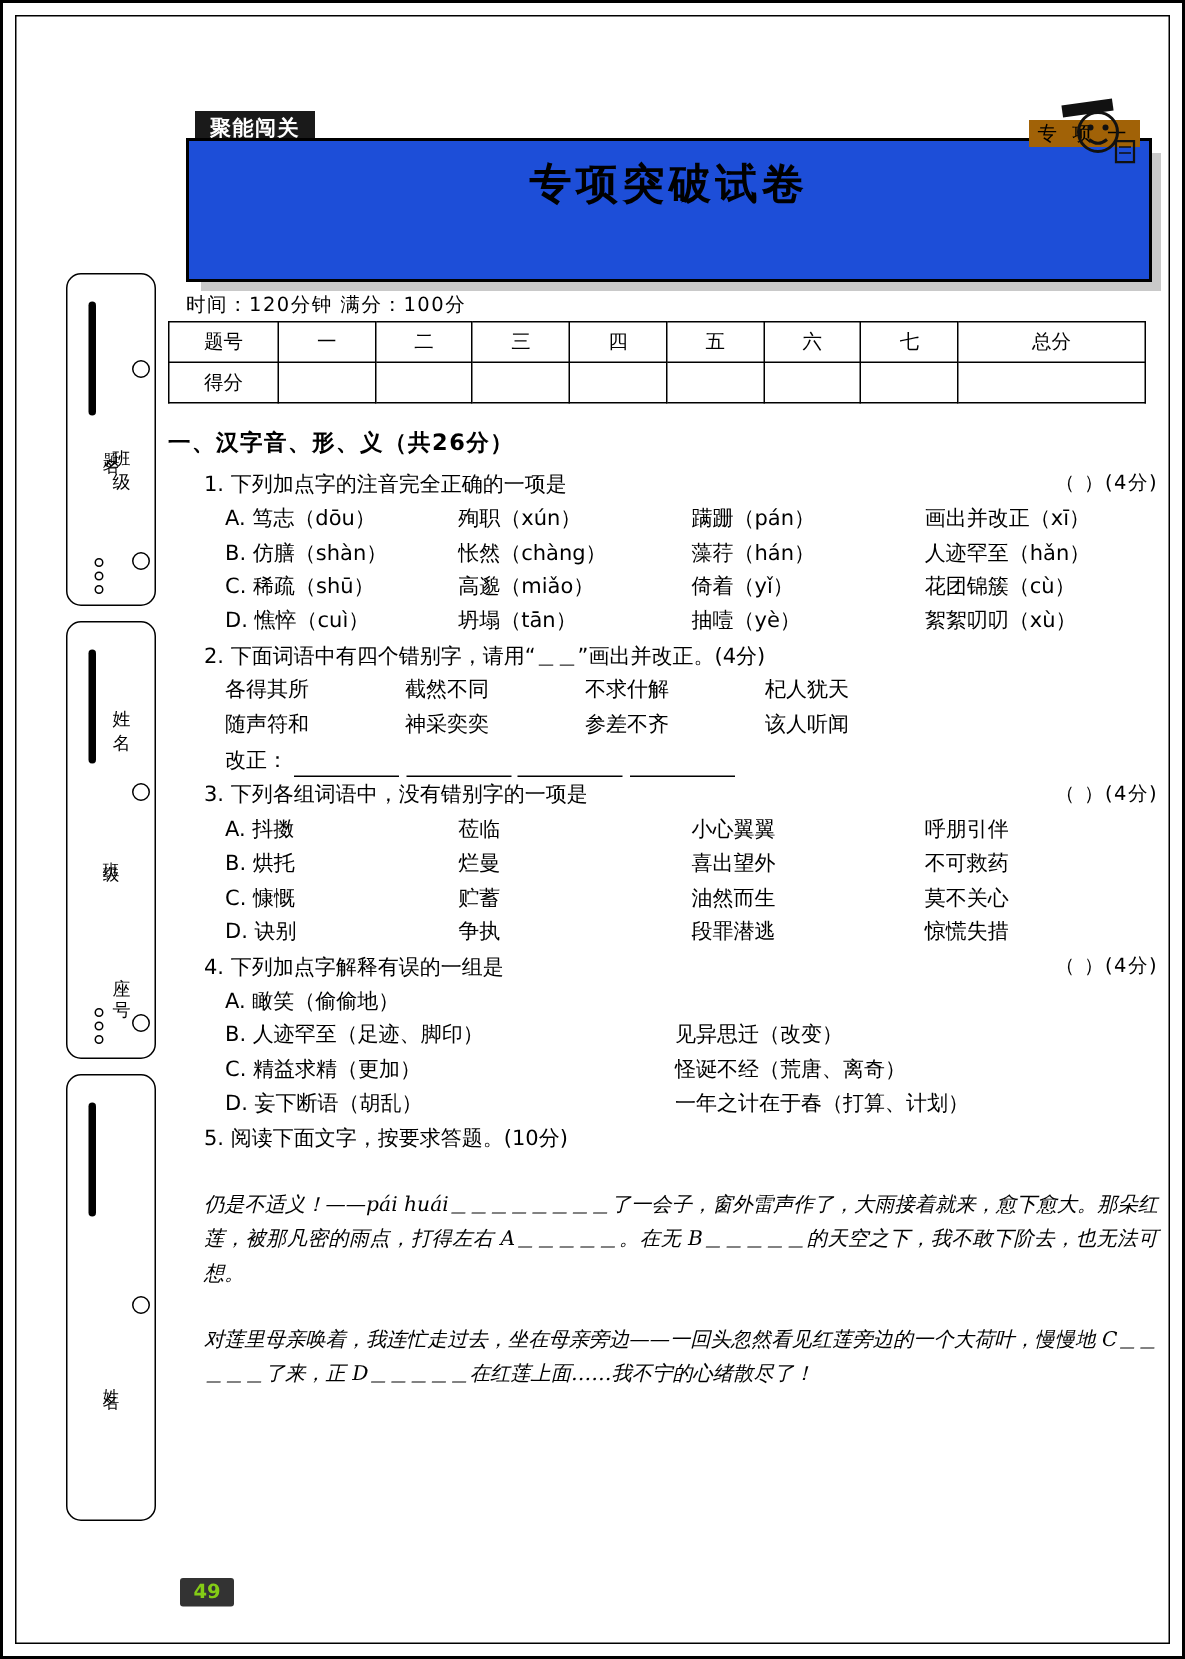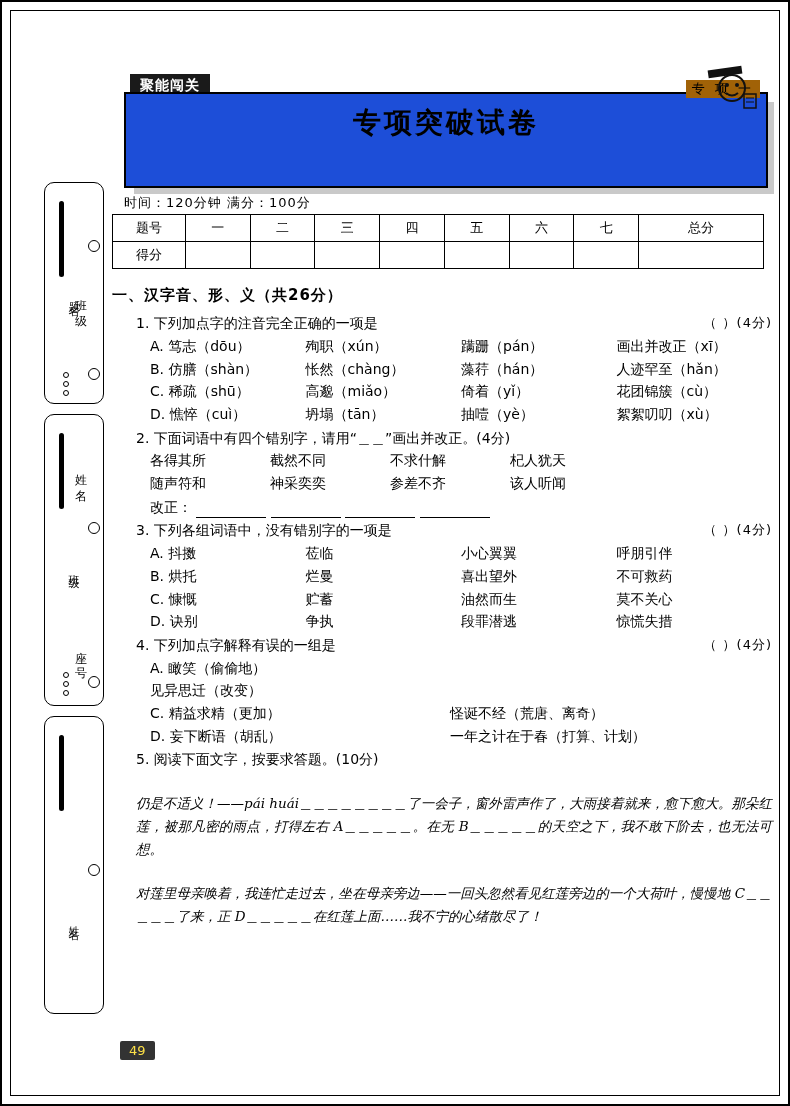--- a/index.html
+++ b/index.html
@@ -149,23 +149,23 @@
   } .u70{width:70px;}
   .para{
     padding-left:24px;margin:21px 0;
     font-family:"DejaVu Serif","Liberation Serif",serif;
     font-style:italic;
     font-size:13.5px;
     line-height:1.7;
     text-align:justify;
   }
   .page-no{
-    position:absolute;left:118px;bottom:44px;
-    background:#333;color:#fde047;
-    font-size:13px;font-weight:normal;
+    position:absolute;left:118px;bottom:33px;
+    background:#333;color:#84cc16;
+    font-size:13px;font-weight:bold;
     padding:2px 9px;border-radius:2px;
   }
 </style>
 </head>
 <body>
 
 <div class="page">
   <div class="inner-frame"></div>
 
   <div class="banner-shadow"></div>
@@ -336,20 +336,21 @@
     </div>
 
     <div class="q">
       <span>4. 下列加点字解释有误的一组是</span>
       <span class="rightmark">（      ）(4分)</span>
     </div>
     <div class="opt-row c2">
       <span>A. 瞰笑（偷偷地）</span>
     </div>
     <div class="opt-row c2">
+      <span>B. 人迹罕至（足迹、脚印）</span>
       <span>见异思迁（改变）</span>
     </div>
     <div class="opt-row c2">
       <span>C. 精益求精（更加）</span>
       <span>怪诞不经（荒唐、离奇）</span>
     </div>
     <div class="opt-row c2">
       <span>D. 妄下断语（胡乱）</span>
       <span>一年之计在于春（打算、计划）</span>
     </div>

